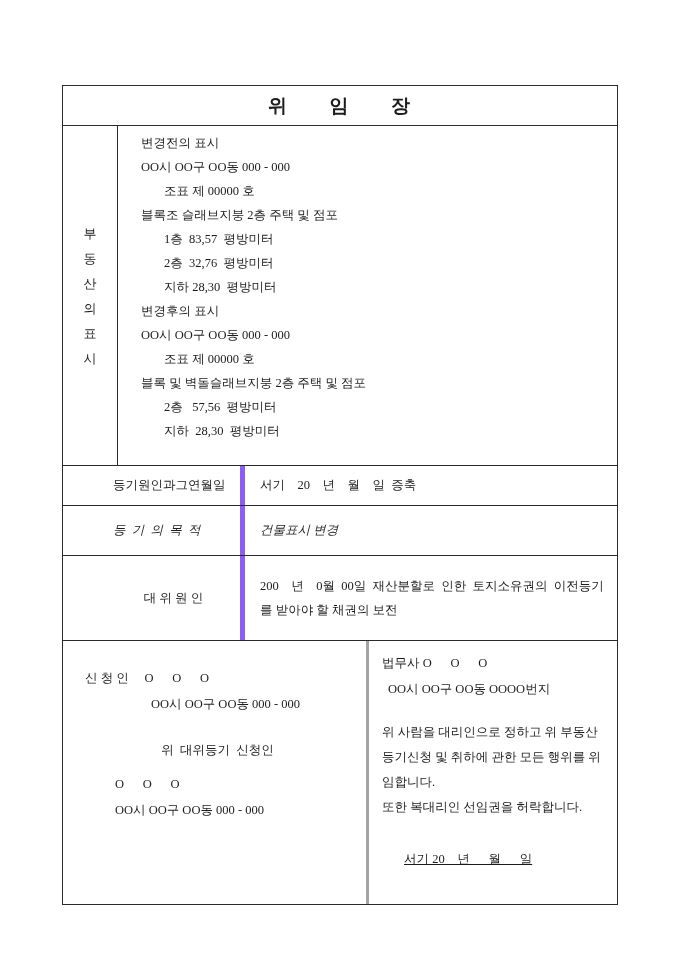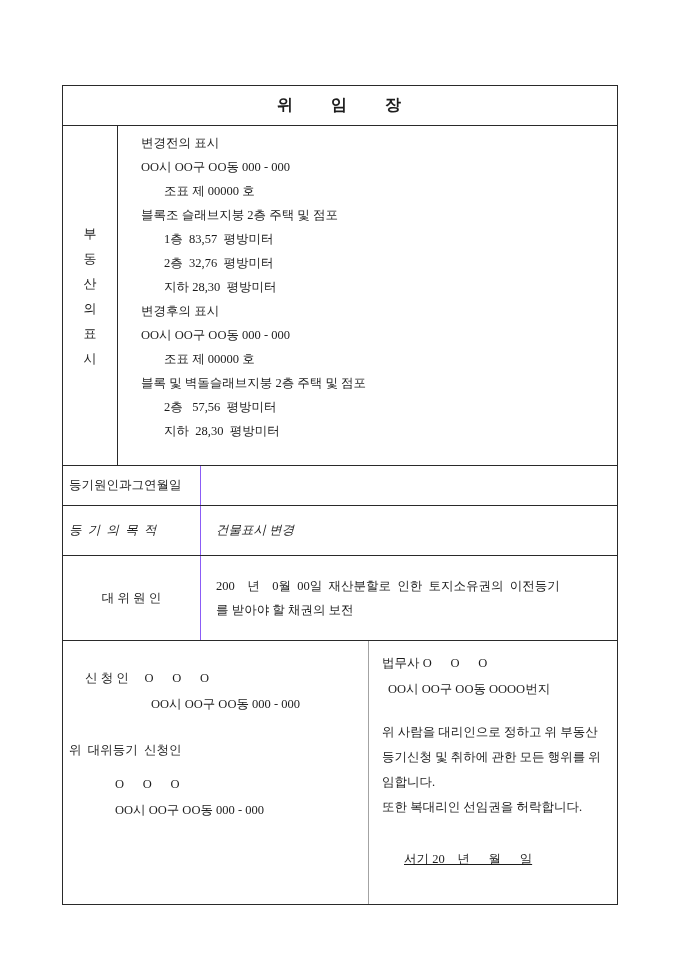--- a/index.html
+++ b/index.html
@@ -17,21 +17,21 @@
     width: 556px; height: 820px;
     border: 1.2px solid #2a2a2a;
     display: flex; flex-direction: column;
     font-size: 12.5px;
     background: #fff;
   }
 
   .title-row {
     height: 40px; flex: none;
     display: flex; align-items: center; justify-content: center;
-    font-size: 16px; font-weight: bold; letter-spacing: 2px;
+    font-size: 19px; font-weight: bold; letter-spacing: 2px;
     border-bottom: 1px solid #2a2a2a;
     white-space: pre;
   }
 
   .property-row { height: 340px; flex: none; display: flex; border-bottom: 1px solid #2a2a2a; }
   .side-col {
     width: 55px; flex: none;
     border-right: 1px solid #2a2a2a;
     display: flex; flex-direction: column;
     align-items: center; justify-content: center;
@@ -42,36 +42,36 @@
   .prop-line { line-height: 24px; white-space: pre; }
   .ind-0 { padding-left: 23px; }
   .ind-1 { padding-left: 46px; }
 
   .row { display: flex; border-bottom: 1px solid #2a2a2a; flex: none; }
   .row-cause { height: 40px; }
   .row-purpose { height: 50px; font-style: italic; }
   .row-subr { height: 85px; }
   .row .label {
     width: 138px; flex: none;
-    border-right: 1px solid #8b5cf6;
+    border-right: 5px solid #8b5cf6;
     display: flex; align-items: center;
-    padding-left: 6px; white-space: pre;
+    padding-left: 6px; white-space: pre; margin-left: 44px;
   }
   .row .label.center { justify-content: center; padding-left: 0; }
   .row .value { flex: 1; display: flex; align-items: center; padding-left: 15px; white-space: pre; }
   .row .value.multiline { flex-direction: column; align-items: flex-start; justify-content: center; white-space: pre; }
   .row .value.multiline .vline { line-height: 24px; }
 
   .bottom-row { flex: 1; display: flex; }
-  .bottom-left { width: 306px; flex: none; border-right: 1px solid #a3a3a3; padding-top: 24px; }
+  .bottom-left { width: 306px; flex: none; border-right: 3px solid #a3a3a3; padding-top: 24px; }
   .bottom-right { flex: 1; padding: 9px 12px 0 13px; }
 
   .bl-applicant { margin-left: 22px; white-space: pre; line-height: 26px; }
   .bl-applicant-addr { margin-left: 88px; white-space: pre; line-height: 26px; }
-  .bl-subrogee-title { margin-left: 6px; margin-top: 20px; white-space: pre; line-height: 26px; }
+  .bl-subrogee-title { margin-left: 6px; margin-top: 20px; white-space: pre; line-height: 26px; text-align: center; }
   .bl-subrogee-name { margin-left: 52px; margin-top: 8px; white-space: pre; line-height: 26px; }
   .bl-subrogee-addr { margin-left: 52px; white-space: pre; line-height: 26px; }
 
   .br-attorney { white-space: pre; line-height: 26px; }
   .br-attorney-addr { margin-left: 6px; white-space: pre; line-height: 26px; }
   .br-statement { margin-top: 18px; line-height: 25px; word-break: break-all; }
   .br-statement2 { line-height: 25px; word-break: break-all; }
   .br-date { margin-top: 26px; margin-left: 22px; white-space: pre; line-height: 26px; text-decoration: underline; }
 </style>
 </head>
@@ -103,20 +103,21 @@
         <div class="prop-line ind-0">OO시 OO구 OO동 000 - 000</div>
         <div class="prop-line ind-1">조표 제 00000 호</div>
         <div class="prop-line ind-0">블록 및 벽돌슬래브지붕 2층 주택 및 점포</div>
         <div class="prop-line ind-1">2층   57,56  평방미터</div>
         <div class="prop-line ind-1">지하  28,30  평방미터</div>
       </div>
     </div>
 
     <div class="row row-cause">
       <div class="label">등기원인과그연월일</div>
+      <div class="value">서기    20    년    월    일  증축</div>
     </div>
 
     <div class="row row-purpose">
       <div class="label">등  기  의  목  적</div>
       <div class="value">건물표시 변경</div>
     </div>
 
     <div class="row row-subr">
       <div class="label center">대 위 원 인</div>
       <div class="value multiline">

